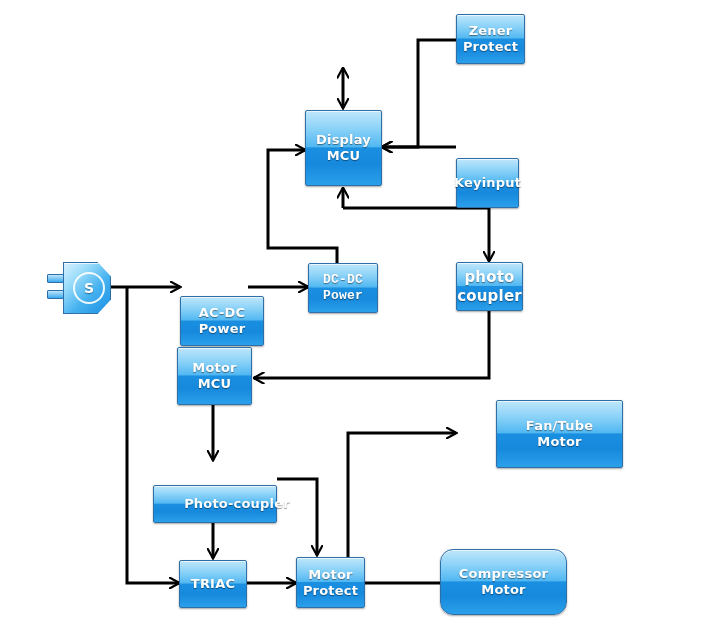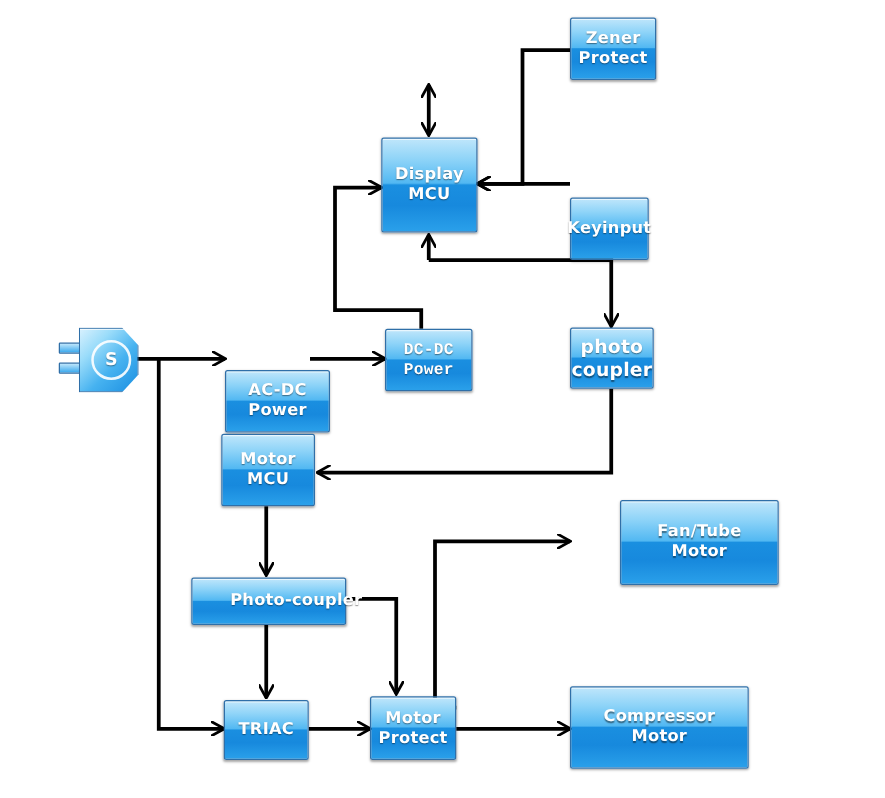--- a/index.html
+++ b/index.html
@@ -161,36 +161,36 @@
   <div class="blk fs12" style="left:456px;top:262px;width:67px;height:49px;">
     <span class="l1">photo</span>
     <span class="l2">coupler</span>
   </div>
 
   <div class="blk fs13" style="left:177px;top:347px;width:75px;height:58px;">
     <span class="l1">Motor</span>
     <span class="l2">MCU</span>
   </div>
 
-  <div class="blk fs13" style="left:153px;top:462px;width:124px;height:38px;padding-left:44px;">
+  <div class="blk fs13" style="left:153px;top:485px;width:124px;height:38px;padding-left:44px;">
     <span class="l1">Photo-coupler</span>
   </div>
 
   <div class="blk fs13" style="left:179px;top:560px;width:68px;height:48px;">
     <span class="l1">TRIAC</span>
   </div>
 
   <div class="blk fs13" style="left:296px;top:557px;width:69px;height:51px;">
     <span class="l1">Motor</span>
     <span class="l2">Protect</span>
   </div>
 
   <div class="blk fs13" style="left:456px;top:400px;width:127px;height:68px;margin-left:40px;">
     <span class="l1">Fan/Tube</span>
     <span class="l2">Motor</span>
   </div>
 
-  <div class="blk fs13" style="left:456px;top:549px;width:143px;height:66px;">
+  <div class="blk fs13" style="left:440px;top:549px;width:127px;height:66px;border-radius:13px;">
     <span class="l1">Compressor</span>
     <span class="l2">Motor</span>
   </div>
 
 </div>
 
 </body></html>

